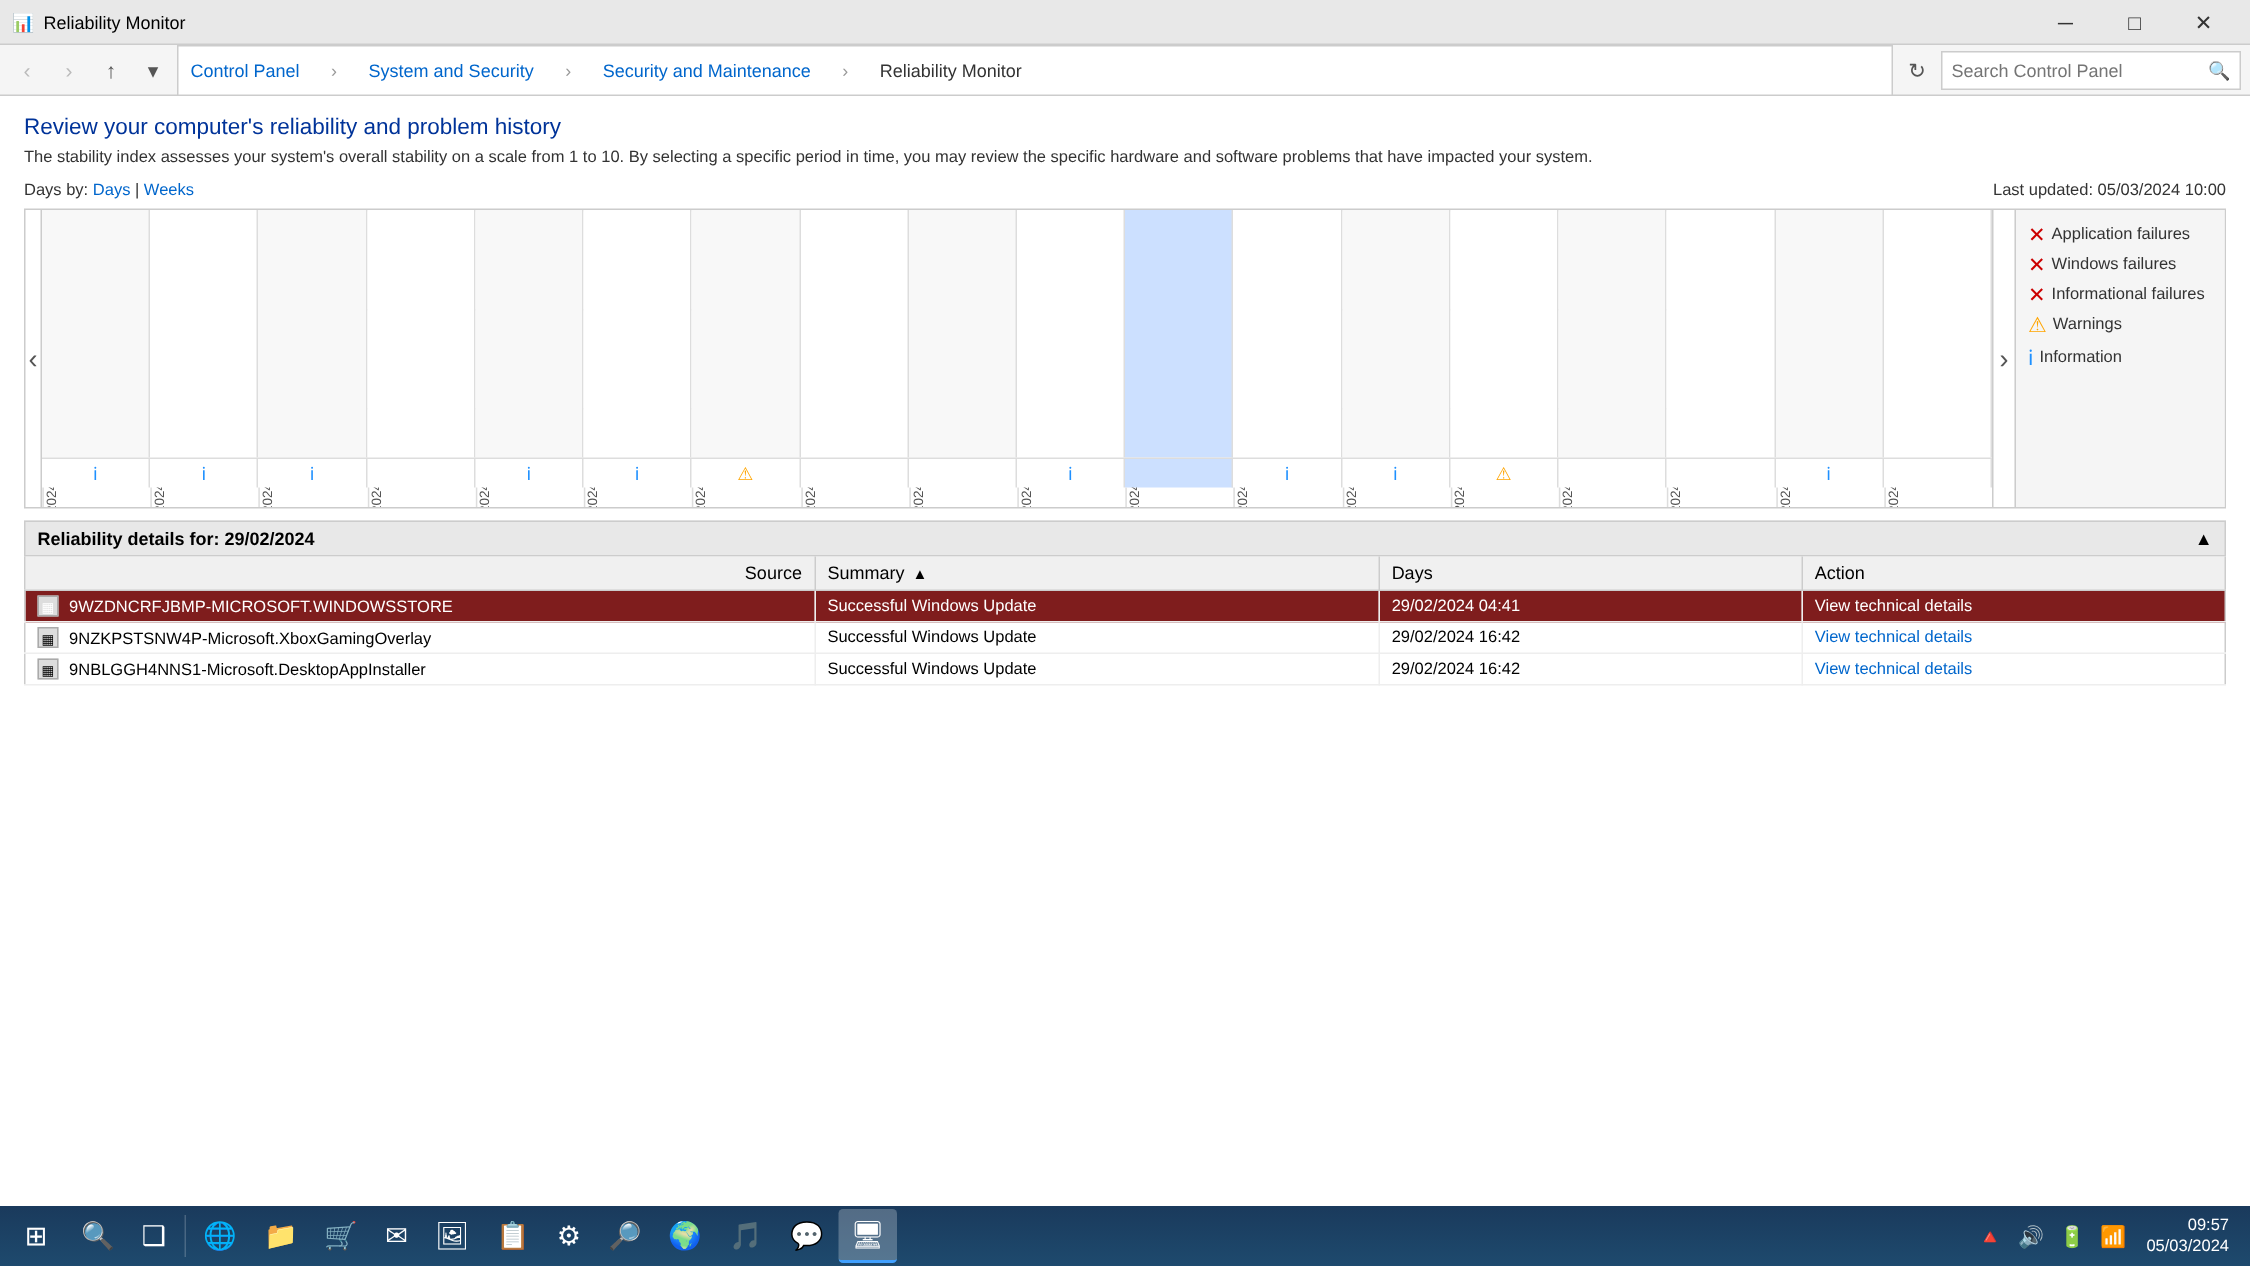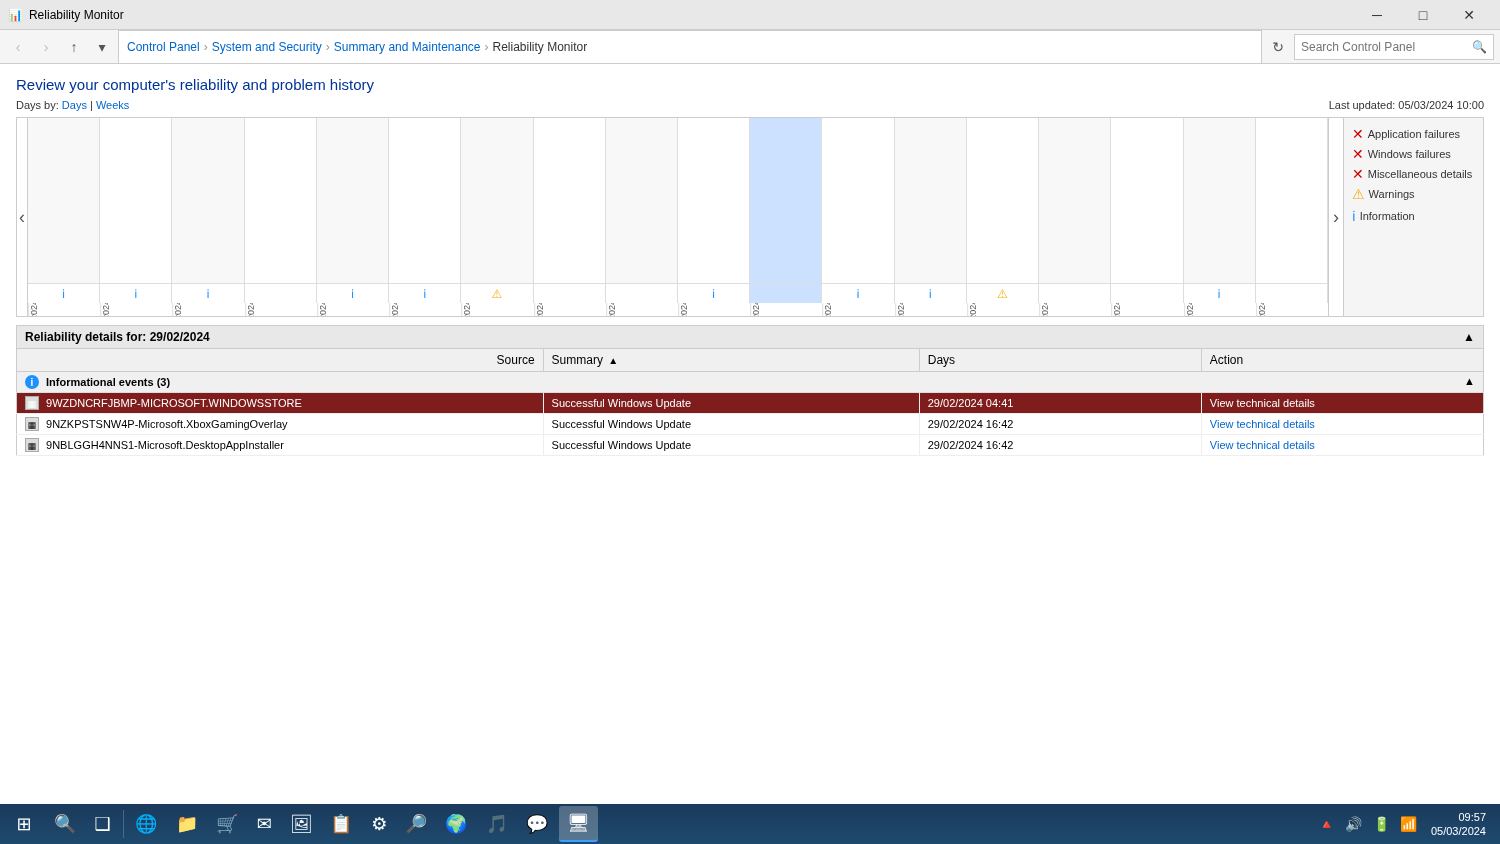--- a/index.html
+++ b/index.html
@@ -40,21 +40,21 @@
     }
     .nav-btn.disabled { color: #bbb; cursor: default; }
     #breadcrumb {
       flex: 1;
       background: white;
       border: 1px solid #ccc;
       height: 26px;
       display: flex;
       align-items: center;
       padding: 16px 8px;
-      gap: 4px;
+      gap: 21px;
       font-size: 12px;
       color: #0066cc;
     }
     #breadcrumb span { color: #555; }
     #breadcrumb .sep { color: #999; }
     #search-box {
       width: 200px;
       height: 26px;
       border: 1px solid #ccc;
       display: flex;
@@ -328,34 +328,35 @@
 <div id="address-bar">
   <button class="nav-btn disabled">‹</button>
   <button class="nav-btn disabled">›</button>
   <button class="nav-btn">↑</button>
   <button class="nav-btn">▾</button>
   <div id="breadcrumb">
     <span style="color:#0066cc;cursor:pointer;">Control Panel</span>
     <span class="sep"> › </span>
     <span style="color:#0066cc;cursor:pointer;">System and Security</span>
     <span class="sep"> › </span>
-    <span style="color:#0066cc;cursor:pointer;">Summary and Maintenance</span>
+    <span style="color:#0066cc;cursor:pointer;">Security and Maintenance</span>
     <span class="sep"> › </span>
     <span style="color:#333;">Reliability Monitor</span>
   </div>
   <button class="nav-btn">↻</button>
   <div id="search-box">
     <input type="text" placeholder="Search Control Panel" style="">
     <span style="color:#666;cursor:pointer;">🔍</span>
   </div>
 </div>
 
 <div id="main">
 
   <h2 id="page-title" style="font-size:15px;color:#003399;font-weight:normal;margin-bottom:6px;">Review your computer's reliability and problem history</h2>
+  <p id="page-desc" style="font-size:11px;color:#333;margin-bottom:10px;">The stability index assesses your system's overall stability on a scale from 1 to 10. By selecting a specific period in time, you may review the specific hardware and software problems that have impacted your system.</p>
 
   <div id="view-by">
     <div>
       <span>Days by:</span>
       <a>Days</a>
       <span> | </span>
       <a>Weeks</a>
     </div>
     <div style="font-size:11px;color:#333;">Last updated: 05/03/2024 10:00</div>
   </div>
@@ -468,21 +469,21 @@
       <div class="legend-item">
         <span style="color:#cc0000;font-size:14px;">✕</span>
         <span>Application failures</span>
       </div>
       <div class="legend-item">
         <span style="color:#cc0000;font-size:14px;">✕</span>
         <span>Windows failures</span>
       </div>
       <div class="legend-item">
         <span style="color:#cc0000;font-size:14px;">✕</span>
-        <span>Miscellaneous details</span>
+        <span>Informational failures</span>
       </div>
       <div class="legend-item">
         <span style="color:#ffa500;font-size:14px;">⚠</span>
         <span>Warnings</span>
       </div>
       <div class="legend-item">
         <span style="color:#1e90ff;font-size:14px;">ℹ</span>
         <span>Information</span>
       </div>
     </div>
@@ -497,27 +498,20 @@
       <thead>
         <tr>
           <th style="width:280px;text-align:right;">Source</th>
           <th style="width:200px;cursor:pointer;">Summary <span class="sort-indicator">▲</span></th>
           <th style="width:150px;">Days</th>
           <th style="width:150px;margin-left:12px;">Action</th>
         </tr>
       </thead>
       <tbody id="details-tbody">
 
-        <tr class="section-row-tr">
-          <td colspan="4" class="section-row-full" style="padding:3px 8px;background:#f0f0f0;font-weight:bold;border-bottom:1px solid #ddd;">
-            <span class="info-badge">i</span>
-            <span style="margin-left:4px;">Informational events (3)</span>
-            <span style="float:right;cursor:pointer;">▲</span>
-          </td>
-        </tr>
 
         <tr class="data-row selected">
           <td>
             <span class="source-icon">▦</span>
             <span style="margin-left:4px;">9WZDNCRFJBMP-MICROSOFT.WINDOWSSTORE</span>
           </td>
           <td>Successful Windows Update</td>
           <td>29/02/2024 04:41</td>
           <td><a>View technical details</a></td>
         </tr>

